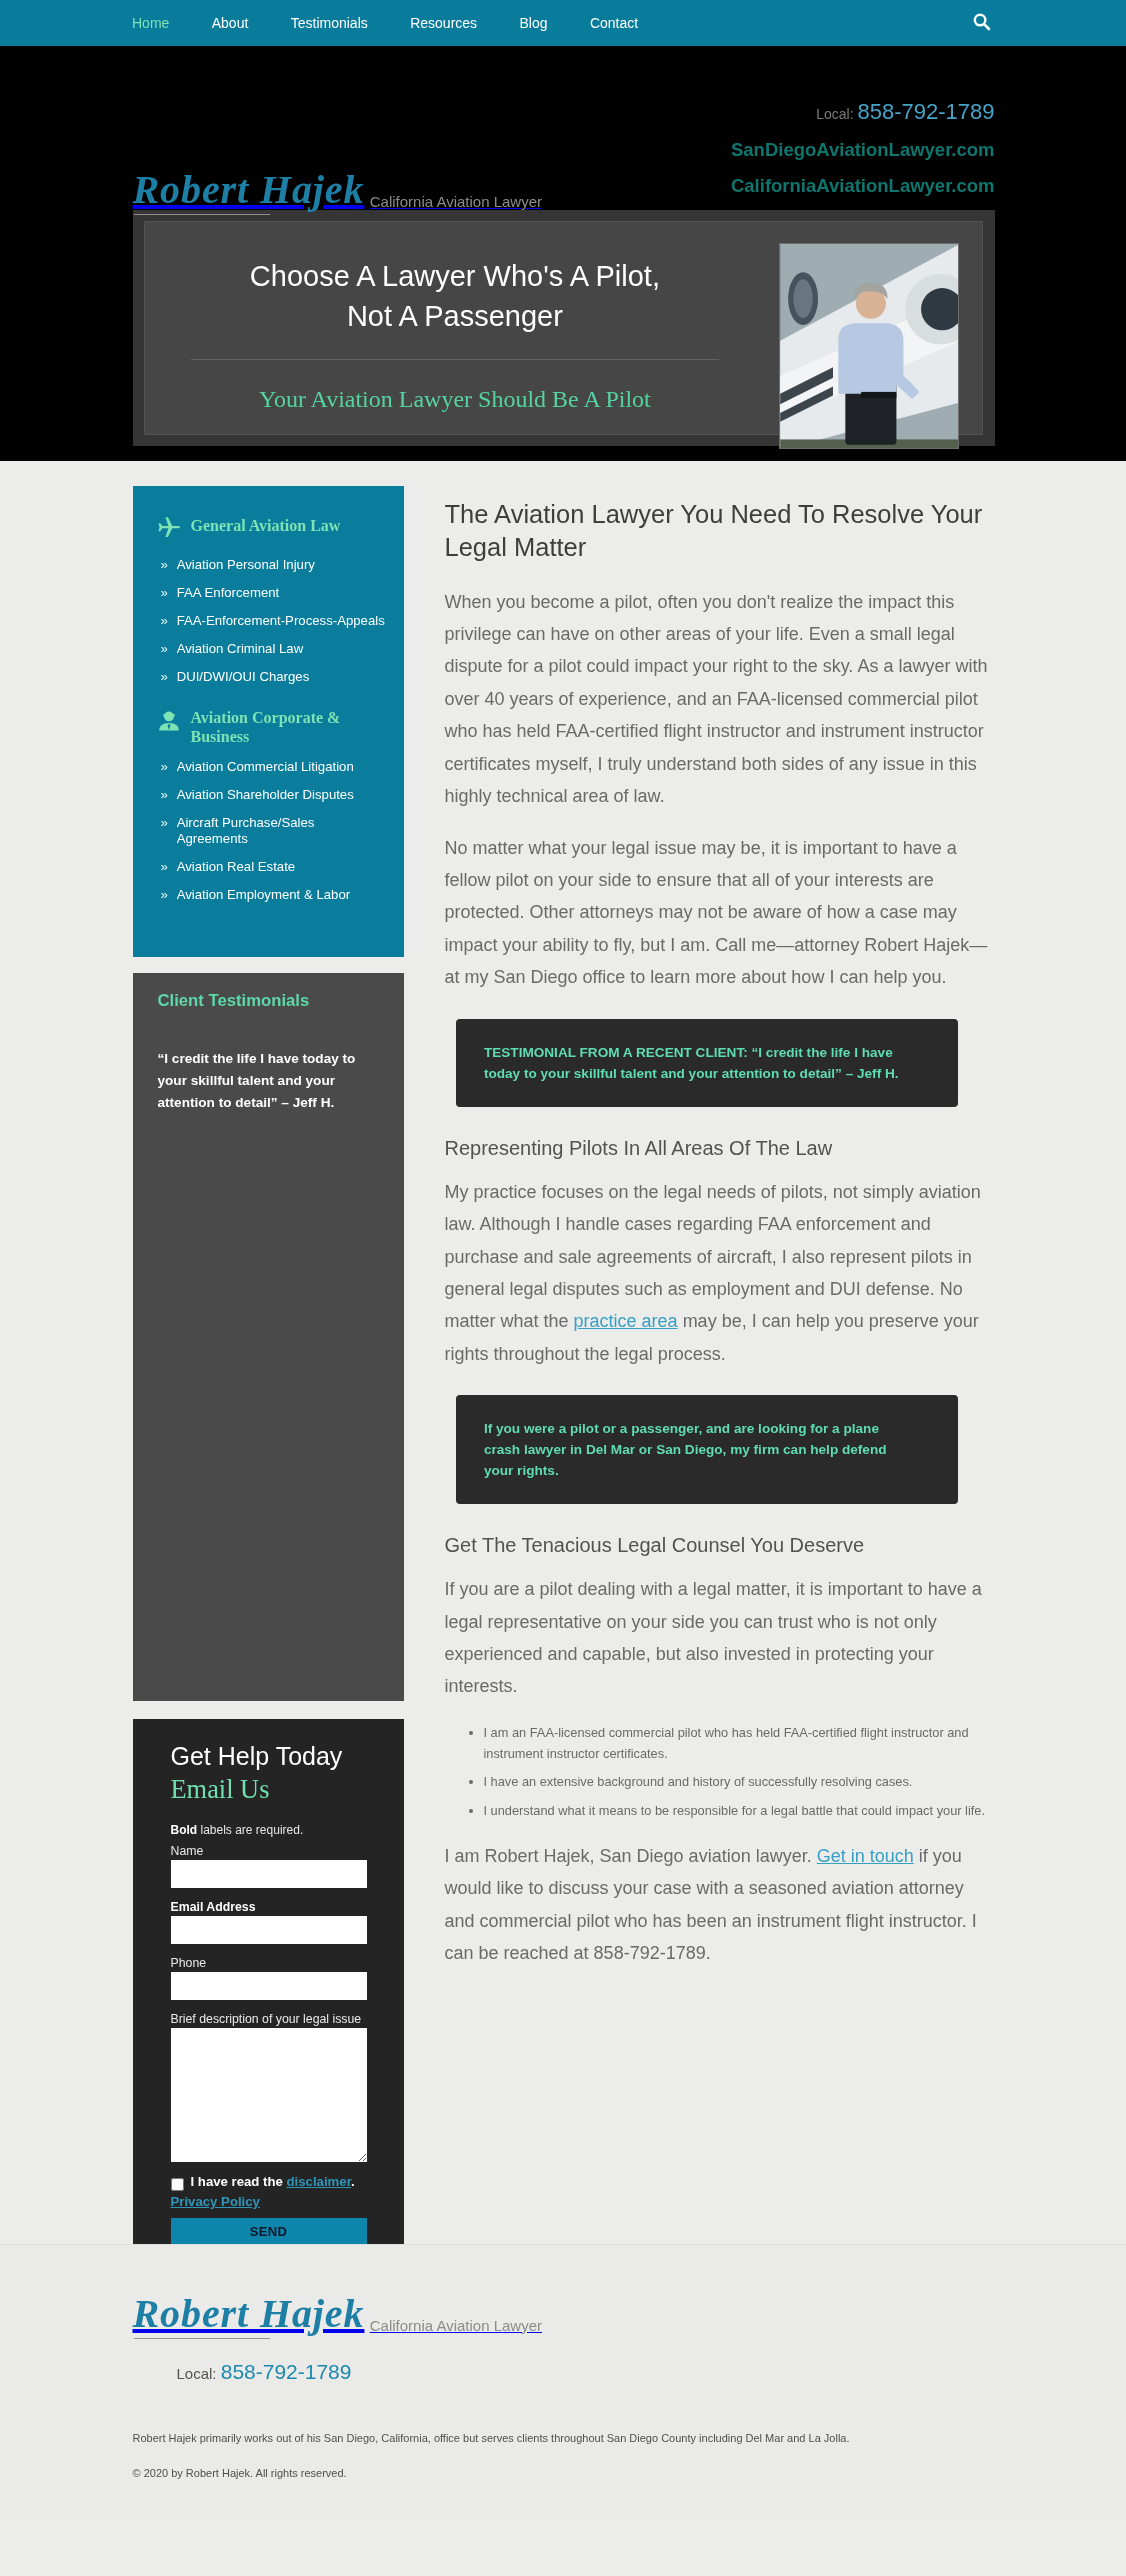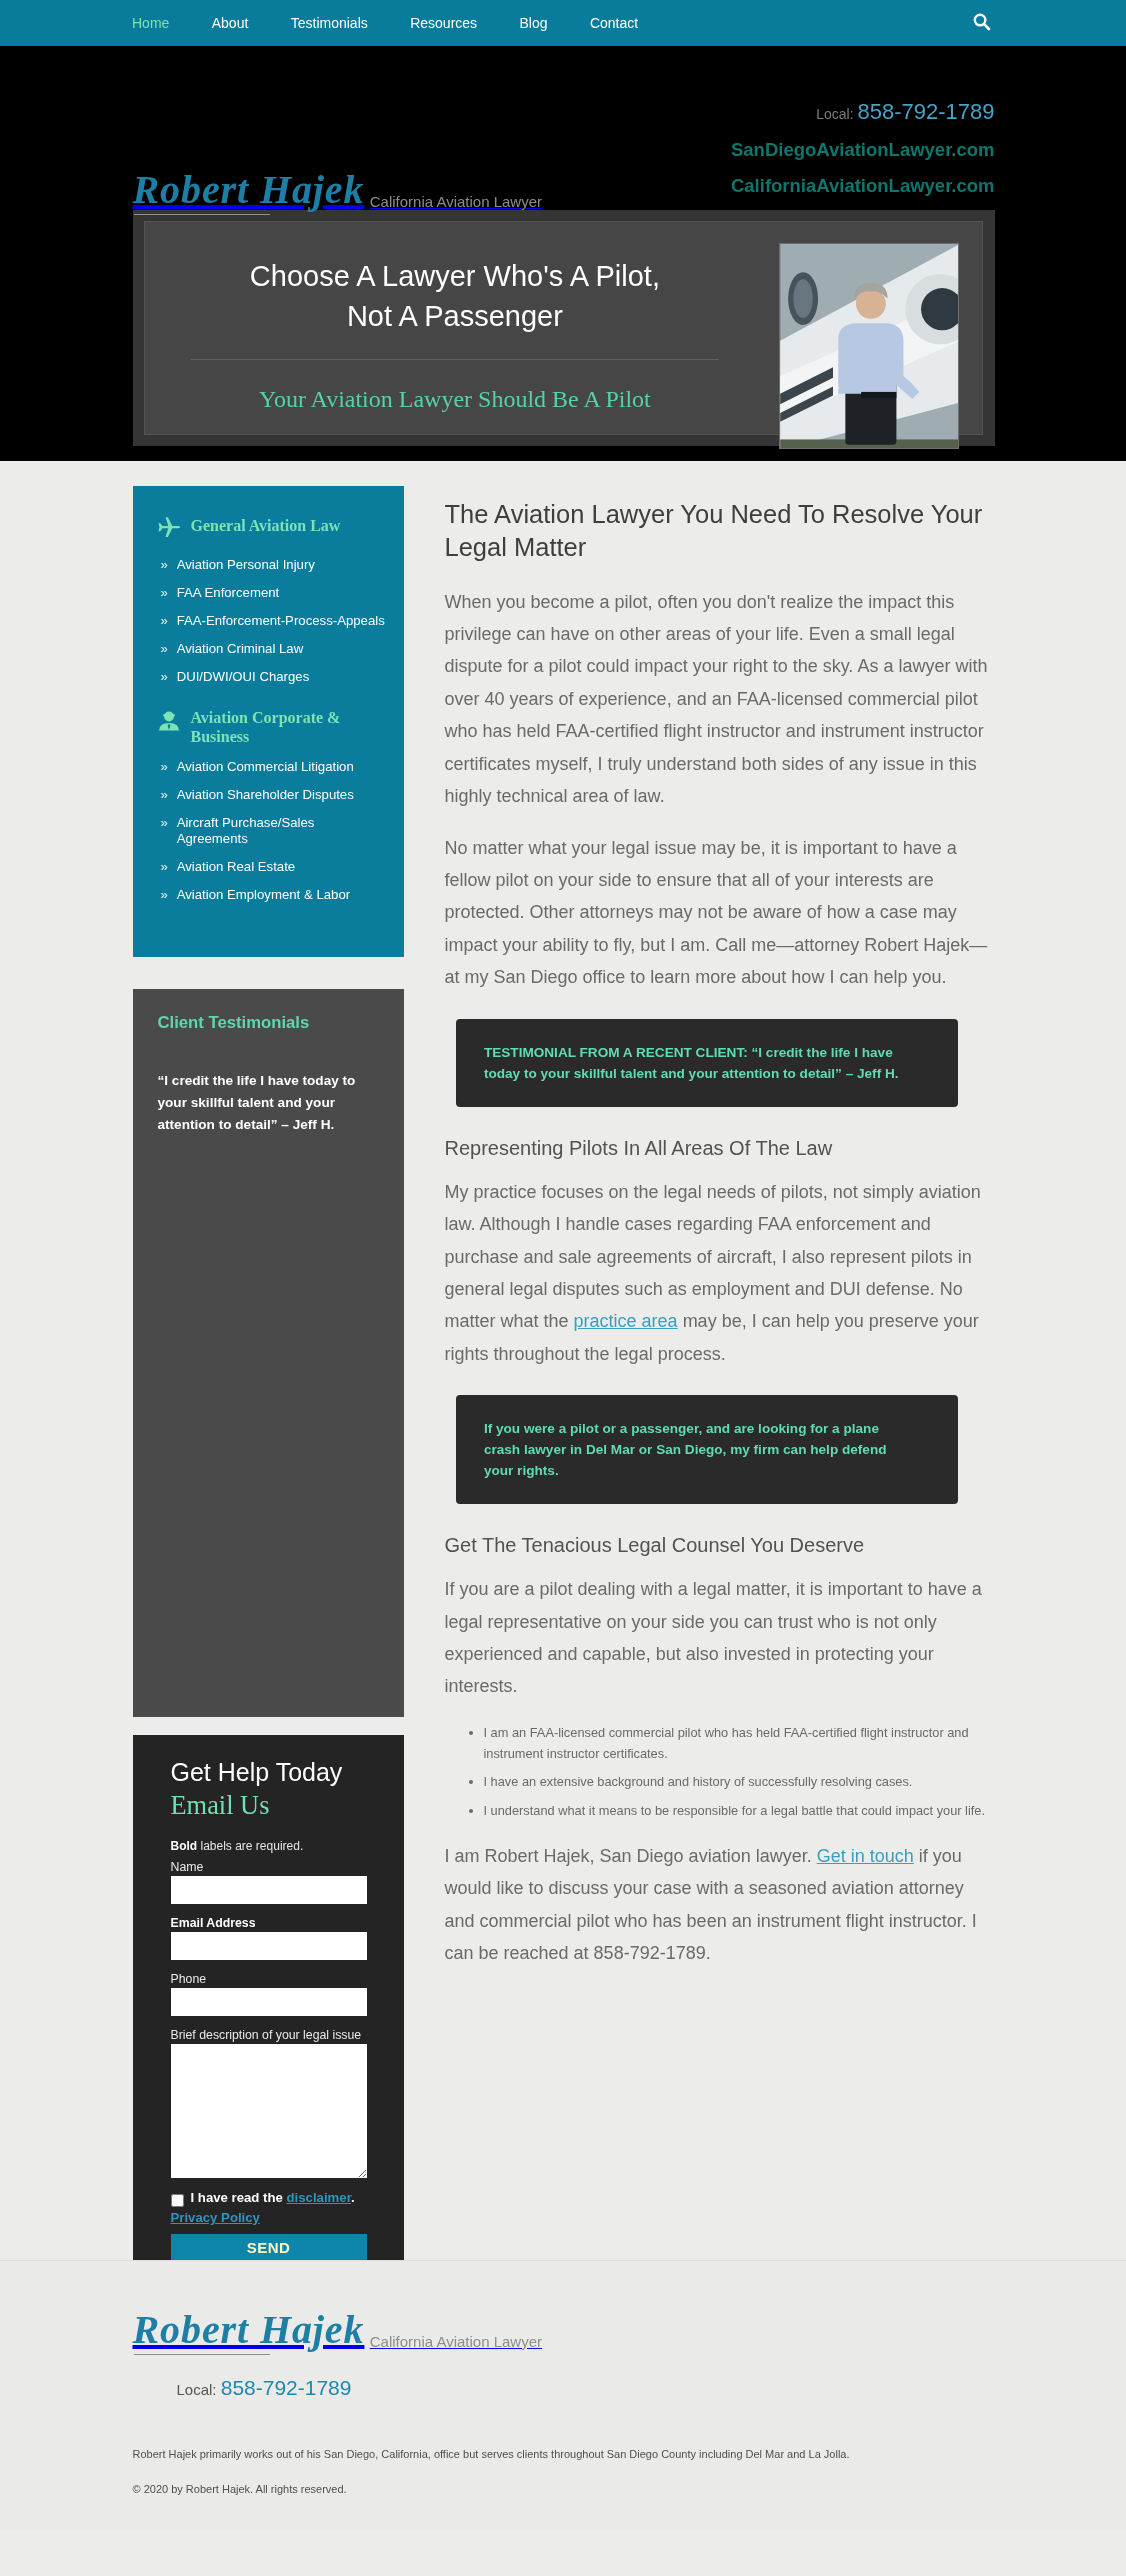--- a/index.html
+++ b/index.html
@@ -72,21 +72,21 @@
     font-family: "Liberation Serif", "DejaVu Serif", serif;
     font-weight: bold; font-size: 16px; line-height: 1.2; margin-bottom: 12.3px;
   }
   .pn-heading .pn-icon { width: 30px; flex-shrink: 0; margin-right: 7px; margin-top: -1.8px; }
   .pn-list { list-style: none; margin: 0 0 23px 7px; }
   .pn-list li { display: flex; margin-bottom: 11.4px; }
   .chev { color: #e9f6f0; font-size: 13.2px; margin-right: 8.8px; line-height: 1.25; }
   .pn-list a { color: #ffffff; text-decoration: none; font-size: 13.2px; line-height: 1.25; }
 
   
-  .testimonial-widget { background: #4a4a4a; height: 728px; margin-top: 32px; padding: 24px 25px; overflow: hidden; }
+  .testimonial-widget { background: #4a4a4a; height: 728px; margin-top: 16px; padding: 18px 25px; overflow: hidden; }
   .testimonial-widget h3 { color: #5ed8a8; font-size: 16.7px; font-weight: bold; }
   .testimonial-widget p { color: #ffffff; font-weight: bold; font-size: 13.6px; line-height: 1.6; margin-top: 37px; }
 
   
   .contact-widget { background: #242424; height: 525px; margin-top: 17.6px; padding: 23px 37px 17.6px 38px; overflow: hidden; }
   .cw-title { color: #ffffff; font-size: 25px; font-weight: normal; }
   .cw-subtitle {
     font-family: "Liberation Serif", "DejaVu Serif", serif;
     color: #6fe0b0; font-size: 26.4px; margin-top: 3.5px;
   }
@@ -101,21 +101,21 @@
   .contact-widget textarea {
     width: 100%; height: 134px; border: none; background: #ffffff; font-size: 12.3px; padding: 3.5px 5.3px;
     resize: both;
   }
   .cw-check { display: flex; align-items: flex-start; margin-top: 8.8px; color: #ffffff; font-weight: bold; font-size: 13.2px; }
   .cw-check input { margin: 3.5px 7px 0 0; }
   .cw-link { color: #2f96ba; font-weight: bold; text-decoration: underline; font-size: 13.2px; }
   .cw-privacy { display: inline-block; margin-top: 3.5px; }
   .cw-send {
     width: 100%; height: 26.4px; margin-top: 8.8px; border: none; background: #0e86ab;
-    color: #fef9c3; font-weight: bold; font-size: 15px; letter-spacing: 0.4px; cursor: pointer;
+    color: #0f172a; font-weight: bold; font-size: 13px; letter-spacing: 0.4px; cursor: pointer;
     font-family: "Liberation Sans", "DejaVu Sans", sans-serif;
   }
 
   
   main h1 { color: #3e3e3e; font-size: 25.5px; font-weight: 500; line-height: 1.3; margin: 12.3px 0 21px; }
   main h2 { color: #525252; font-size: 20px; font-weight: 500; margin: 30px 0 16px; }
   main p { font-size: 18px; line-height: 1.8; margin-bottom: 19.4px; color: #6a6a6a; }
   main a.text-link { color: #35a0c4; text-decoration: underline; }
   .callout {
     background: #2a2a2a; border-radius: 4px; width: 502px; margin: 25px 0 26.4px 11.4px;

